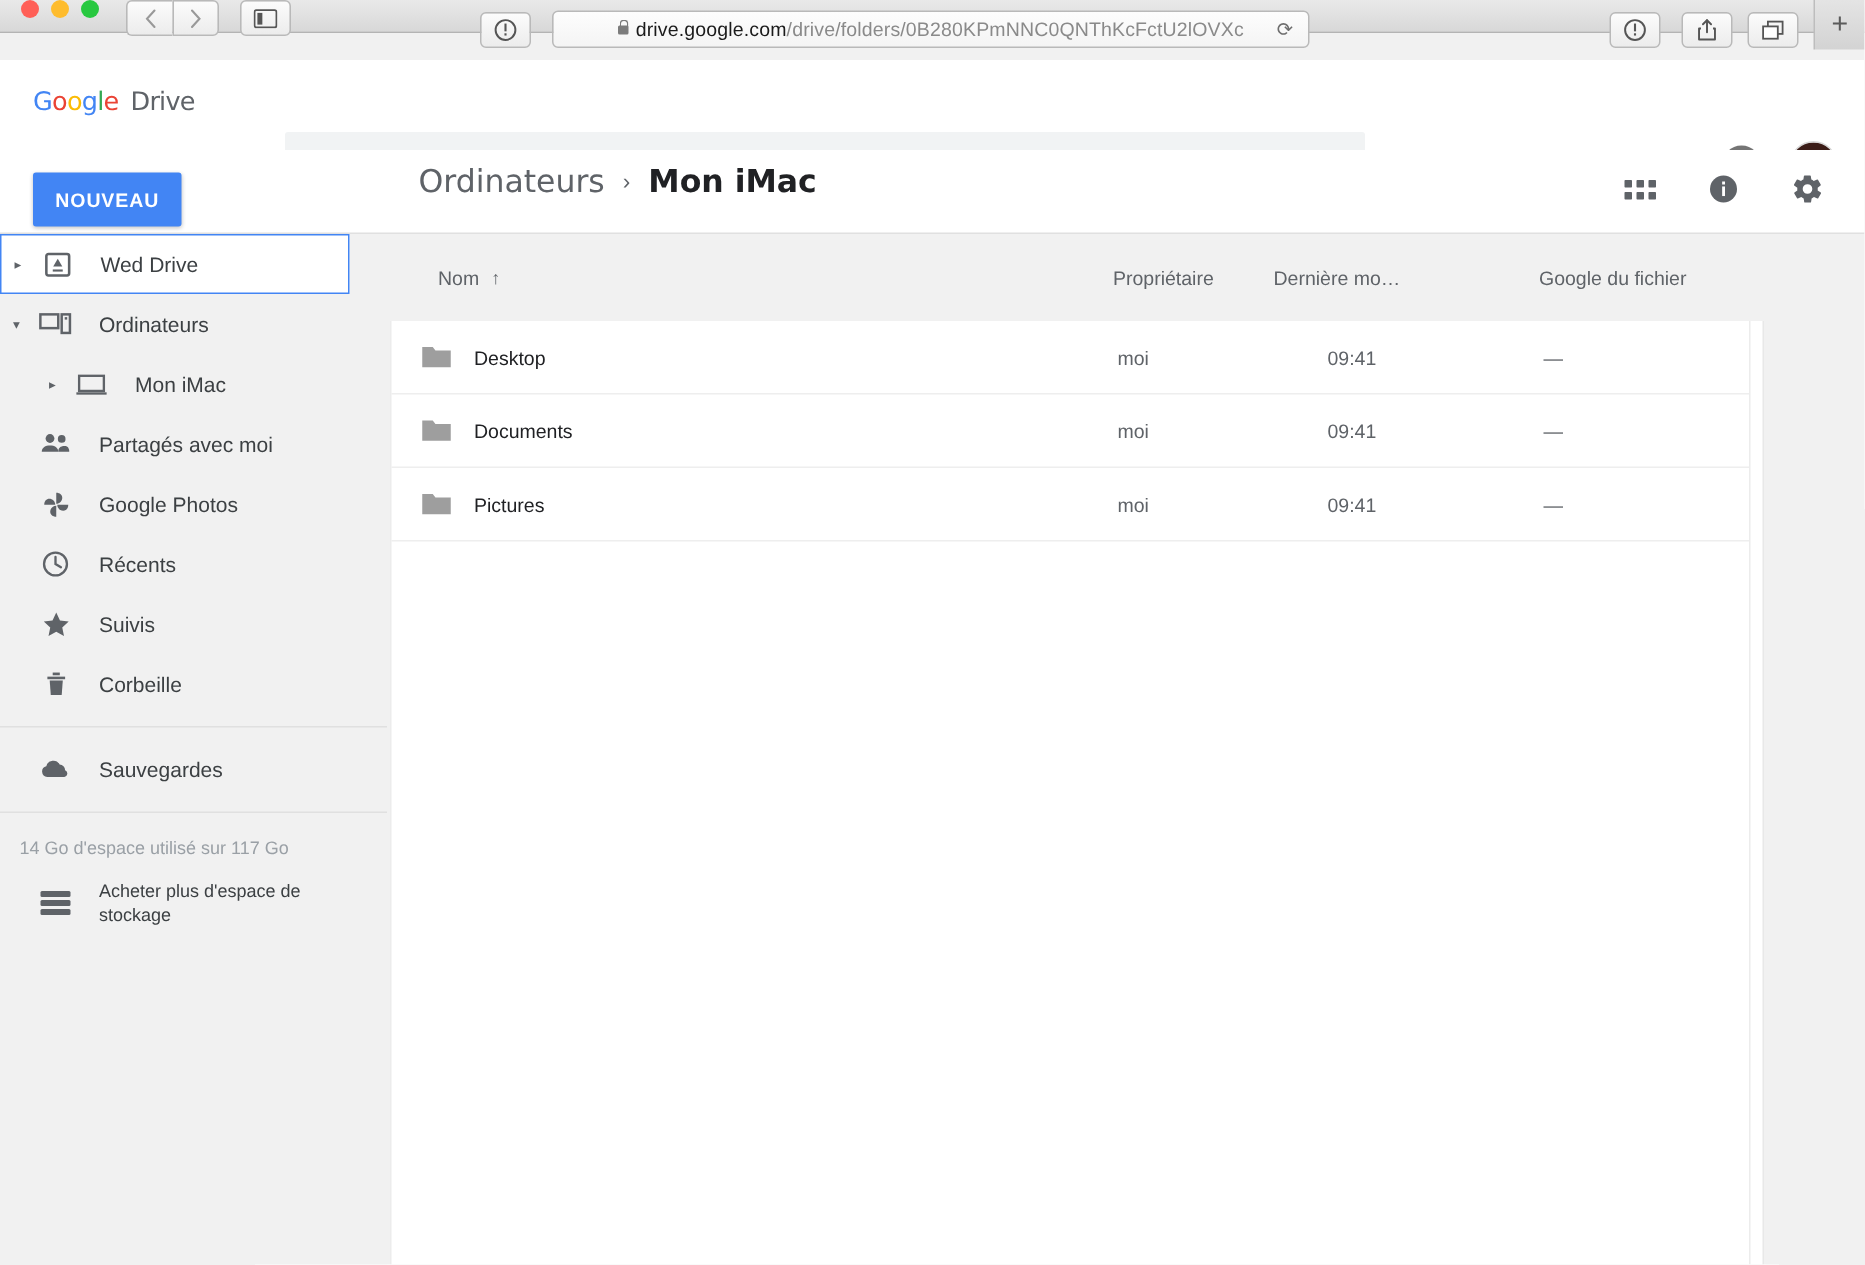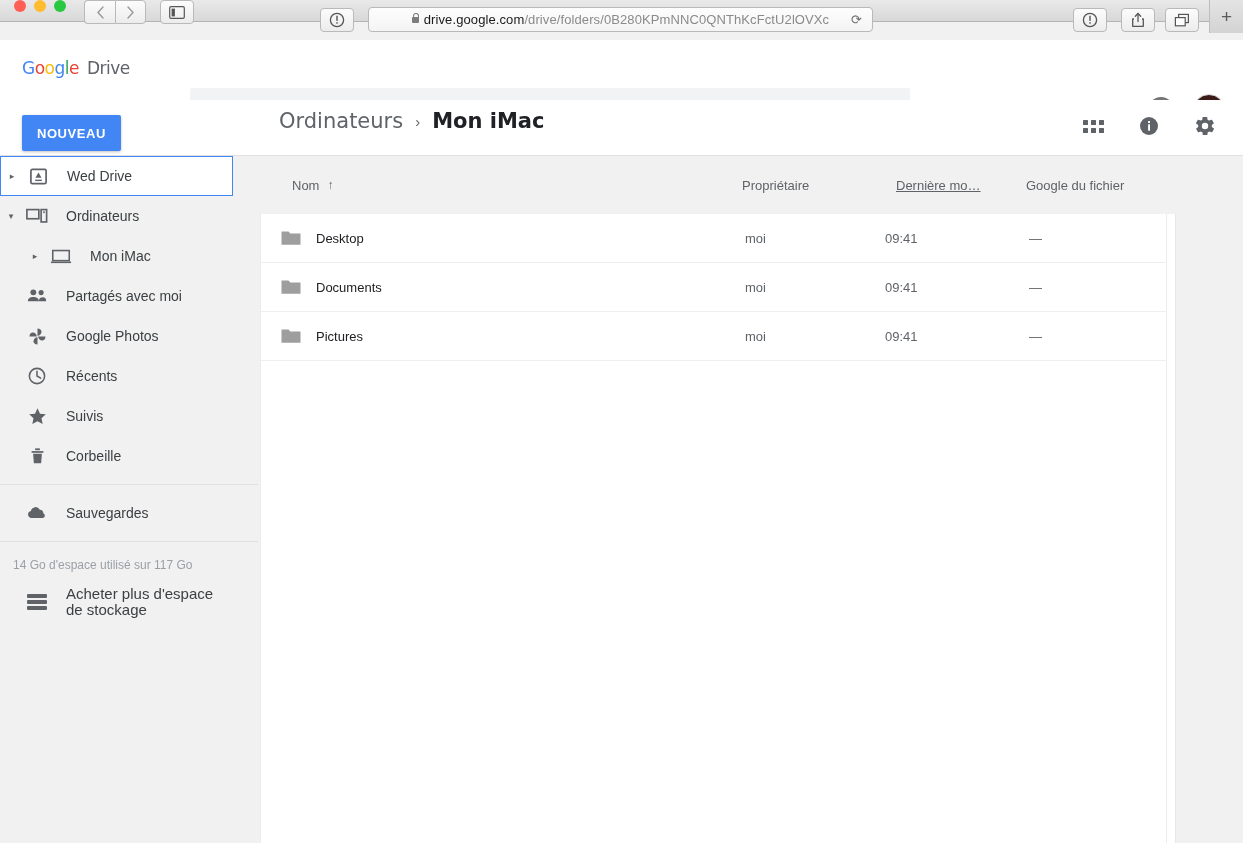--- a/index.html
+++ b/index.html
@@ -161,32 +161,32 @@
   .arrow{
     width:22px;display:flex;align-items:center;justify-content:center;
     color:#5f6368;font-size:9px;
   }
   .nav-icon{width:30px;display:flex;align-items:center;justify-content:center;color:#5f6368;}
   .nav-label{margin-left:14px;}
   .nav-item.indent .arrow{margin-left:24px;}
   .divider{height:1px;background:#e0e0e0;margin:8px 0;}
   .storage-text{font-size:12px;color:#9aa0a6;padding:8px 0 10px 13px;}
   .buy-item{display:flex;align-items:center;cursor:pointer;padding-left:0;}
-  .buy-label{font-size:15px;color:#3c4043;margin-left:14px;width:160px;line-height:16px;}
+  .buy-label{font-size:12px;color:#3c4043;margin-left:14px;width:160px;line-height:16px;}
   .stack-icon{display:flex;flex-direction:column;gap:2px;}
   .stack-icon i{width:20px;height:4px;background:#5f6368;display:block;border-radius:1px;}
 
   
   .list-header{
     position:absolute;left:258px;top:156px;width:985px;height:58px;background:#f1f1f1;
     display:flex;align-items:center;font-size:13px;color:#5f6368;
   }
   .col-name{position:absolute;left:34px;display:flex;align-items:center;gap:8px;justify-content:space-between;}
   .col-owner{position:absolute;left:484px;}
-  .col-mod{position:absolute;left:638px;text-decoration:underline;}
+  .col-mod{position:absolute;left:591px;}
   .col-size{position:absolute;left:768px;}
   .sort-arrow{font-size:12px;color:#5f6368;}
 
   .file-panel{
     position:absolute;left:260px;top:214px;width:906px;height:629px;
     background:#fff;border-left:1px solid #ececec;box-sizing:border-box;
   }
   .file-row{
     height:48px;display:flex;align-items:center;position:relative;
     border-bottom:1px solid #eeeeee;font-size:13px;color:#202124;cursor:pointer;

